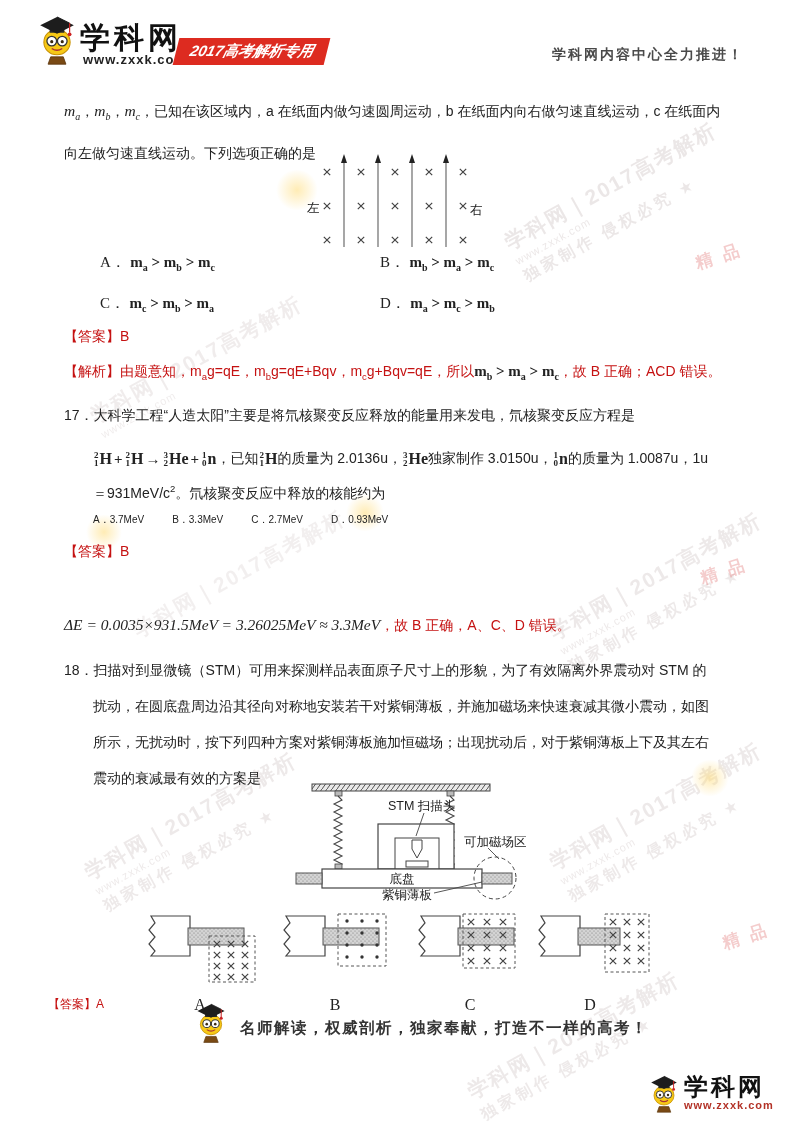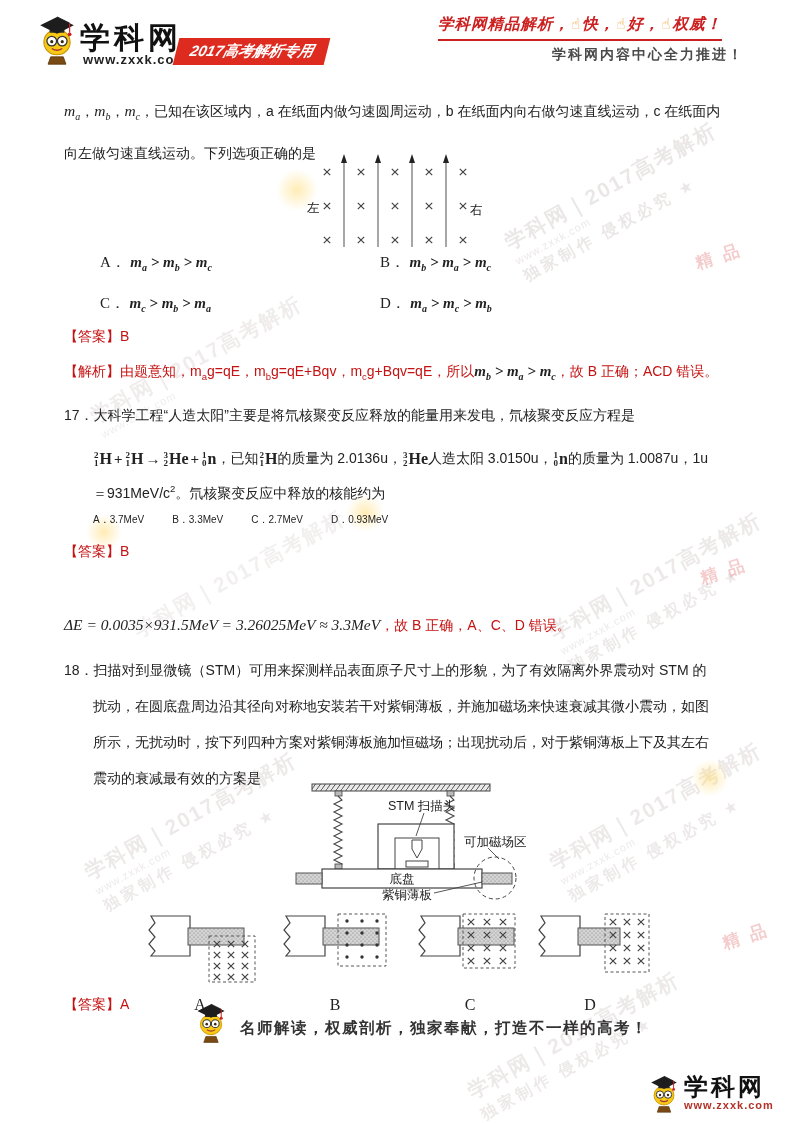--- a/index.html
+++ b/index.html
@@ -14,21 +14,21 @@
   .banner{background:#dd2b20;color:#fff;font-size:15px;font-weight:bold;font-style:italic;
           padding:4px 14px;transform:skewX(-14deg);display:inline-block;}
   .slogan-red{color:#cc2020;font-weight:bold;font-style:italic;font-size:15.5px;
               border-bottom:2px solid #cc2020;padding-bottom:4px;letter-spacing:1px;}
   .thumb{color:#f0a23c;font-style:normal;font-size:15px;padding:0 1px;}
   .slogan-gray{color:#4a4a4a;font-weight:bold;font-size:14px;letter-spacing:2px;}
   
   .txt{font-size:14px;line-height:36px;}
   .lh38{line-height:37px;}
   .opt-label{font-family:"Liberation Serif","DejaVu Serif",serif;font-size:15px;}
-  .bim{font-family:"Liberation Serif","DejaVu Serif",serif;font-weight:bold;font-style:italic;font-size:15px;}
+  .bim{font-family:"Liberation Serif","DejaVu Serif",serif;font-weight:bold;font-size:15px;}
   .bim sub{font-size:10px;}
   .math{font-family:"Liberation Serif","DejaVu Serif",serif;font-style:italic;font-size:15.5px;}
   .math sub{font-size:10px;}
   .math sup{font-size:10px;}
   sub{font-size:9.5px;}
   sup{font-size:9.5px;}
   .eqline{display:flex;align-items:center;height:36px;font-size:14px;}
   .nuc{display:inline-flex;flex-direction:column;align-items:center;font-family:"Liberation Serif","DejaVu Serif",serif;
        font-weight:bold;font-size:9px;line-height:8px;margin:0 1px;}
   .nsym{font-family:"Liberation Serif","DejaVu Serif",serif;font-weight:bold;font-size:16px;}
@@ -129,23 +129,20 @@
 
   <div class="abs" style="left:36px;top:12px">
     <svg width="42" height="54">
         <use href="#mascot"></use>
       </svg>
   </div>
   <div class="abs brand-name" style="left:80px;top:18px">学科网</div>
   <div class="abs brand-url" style="left:83px;top:52px">www.zxxk.com</div>
   <div class="abs" style="left:176px;top:38px">
     <span class="banner">2017高考解析专用</span>
-  </div>
-  <div class="abs slogan-red" style="left:438px;top:14px">
-    <span>学科网精品解析，</span><span class="thumb">☝</span><span>快，</span><span class="thumb">☝</span><span>好，</span><span class="thumb">☝</span><span>权威！</span>
   </div>
   <div class="abs slogan-gray" style="left:552px;top:46px">学科网内容中心全力推进！</div>
 
   <div class="abs txt lh38" style="left:64px;top:92px;width:680px">
     <div>
       <span class="math"><span>m</span><sub>a</sub></span><span>，</span><span class="math"><span>m</span><sub>b</sub></span><span>，</span><span class="math"><span>m</span><sub>c</sub></span><span>，</span><span>已知在该区域内，a 在纸面内做匀速圆周运动，b 在纸面内向右做匀速直线运动，c 在纸面内</span>
     </div>
     <div>向左做匀速直线运动。下列选项正确的是</div>
   </div>
 
@@ -239,21 +236,21 @@
         <span>2</span>
         <span>1</span>
       </span>
       <span class="nsym">H</span>
       <span> 的质量为 2.0136u，</span>
       <span class="nuc">
         <span>3</span>
         <span>2</span>
       </span>
       <span class="nsym">He</span>
-      <span> 人造太阳 3.0150u，</span>
+      <span> 独家制作 3.0150u，</span>
       <span class="nuc">
         <span>1</span>
         <span>0</span>
       </span>
       <span class="nsym">n</span>
       <span> 的质量为 1.0087u，1u</span>
   </div>
   <div class="abs" style="left:93px;top:483px;font-size:14px">
     <span>＝931MeV/c</span><sup>2</sup><span>。氘核聚变反应中释放的核能约为</span>
   </div>
@@ -381,21 +378,21 @@
           <path d="M98.8 42.8 L105.2 49.2 M105.2 42.8 L98.8 49.2" stroke="#444" stroke-width="1.2" fill="none"></path>
           <path d="M112.8 42.8 L119.2 49.2 M119.2 42.8 L112.8 49.2" stroke="#444" stroke-width="1.2" fill="none"></path>
           <path d="M84.8 55.8 L91.2 62.2 M91.2 55.8 L84.8 62.2" stroke="#444" stroke-width="1.2" fill="none"></path>
           <path d="M98.8 55.8 L105.2 62.2 M105.2 55.8 L98.8 62.2" stroke="#444" stroke-width="1.2" fill="none"></path>
           <path d="M112.8 55.8 L119.2 62.2 M119.2 55.8 L112.8 62.2" stroke="#444" stroke-width="1.2" fill="none"></path>
         </g>
     </svg>
     <div class="figcap">D</div>
   </div>
 
-  <div class="abs red" style="left:64px;top:996px;font-size:14px">
+  <div class="abs red" style="left:48px;top:996px;font-size:12px">
     <span>【答案】</span><span>A</span>
   </div>
 
   <div class="abs" style="left:194px;top:1000px">
     <svg width="34" height="44">
         <use href="#mascot"></use>
       </svg>
   </div>
   <div class="abs footer-slogan" style="left:240px;top:1018px">名师解读，权威剖析，独家奉献，打造不一样的高考！</div>
 

